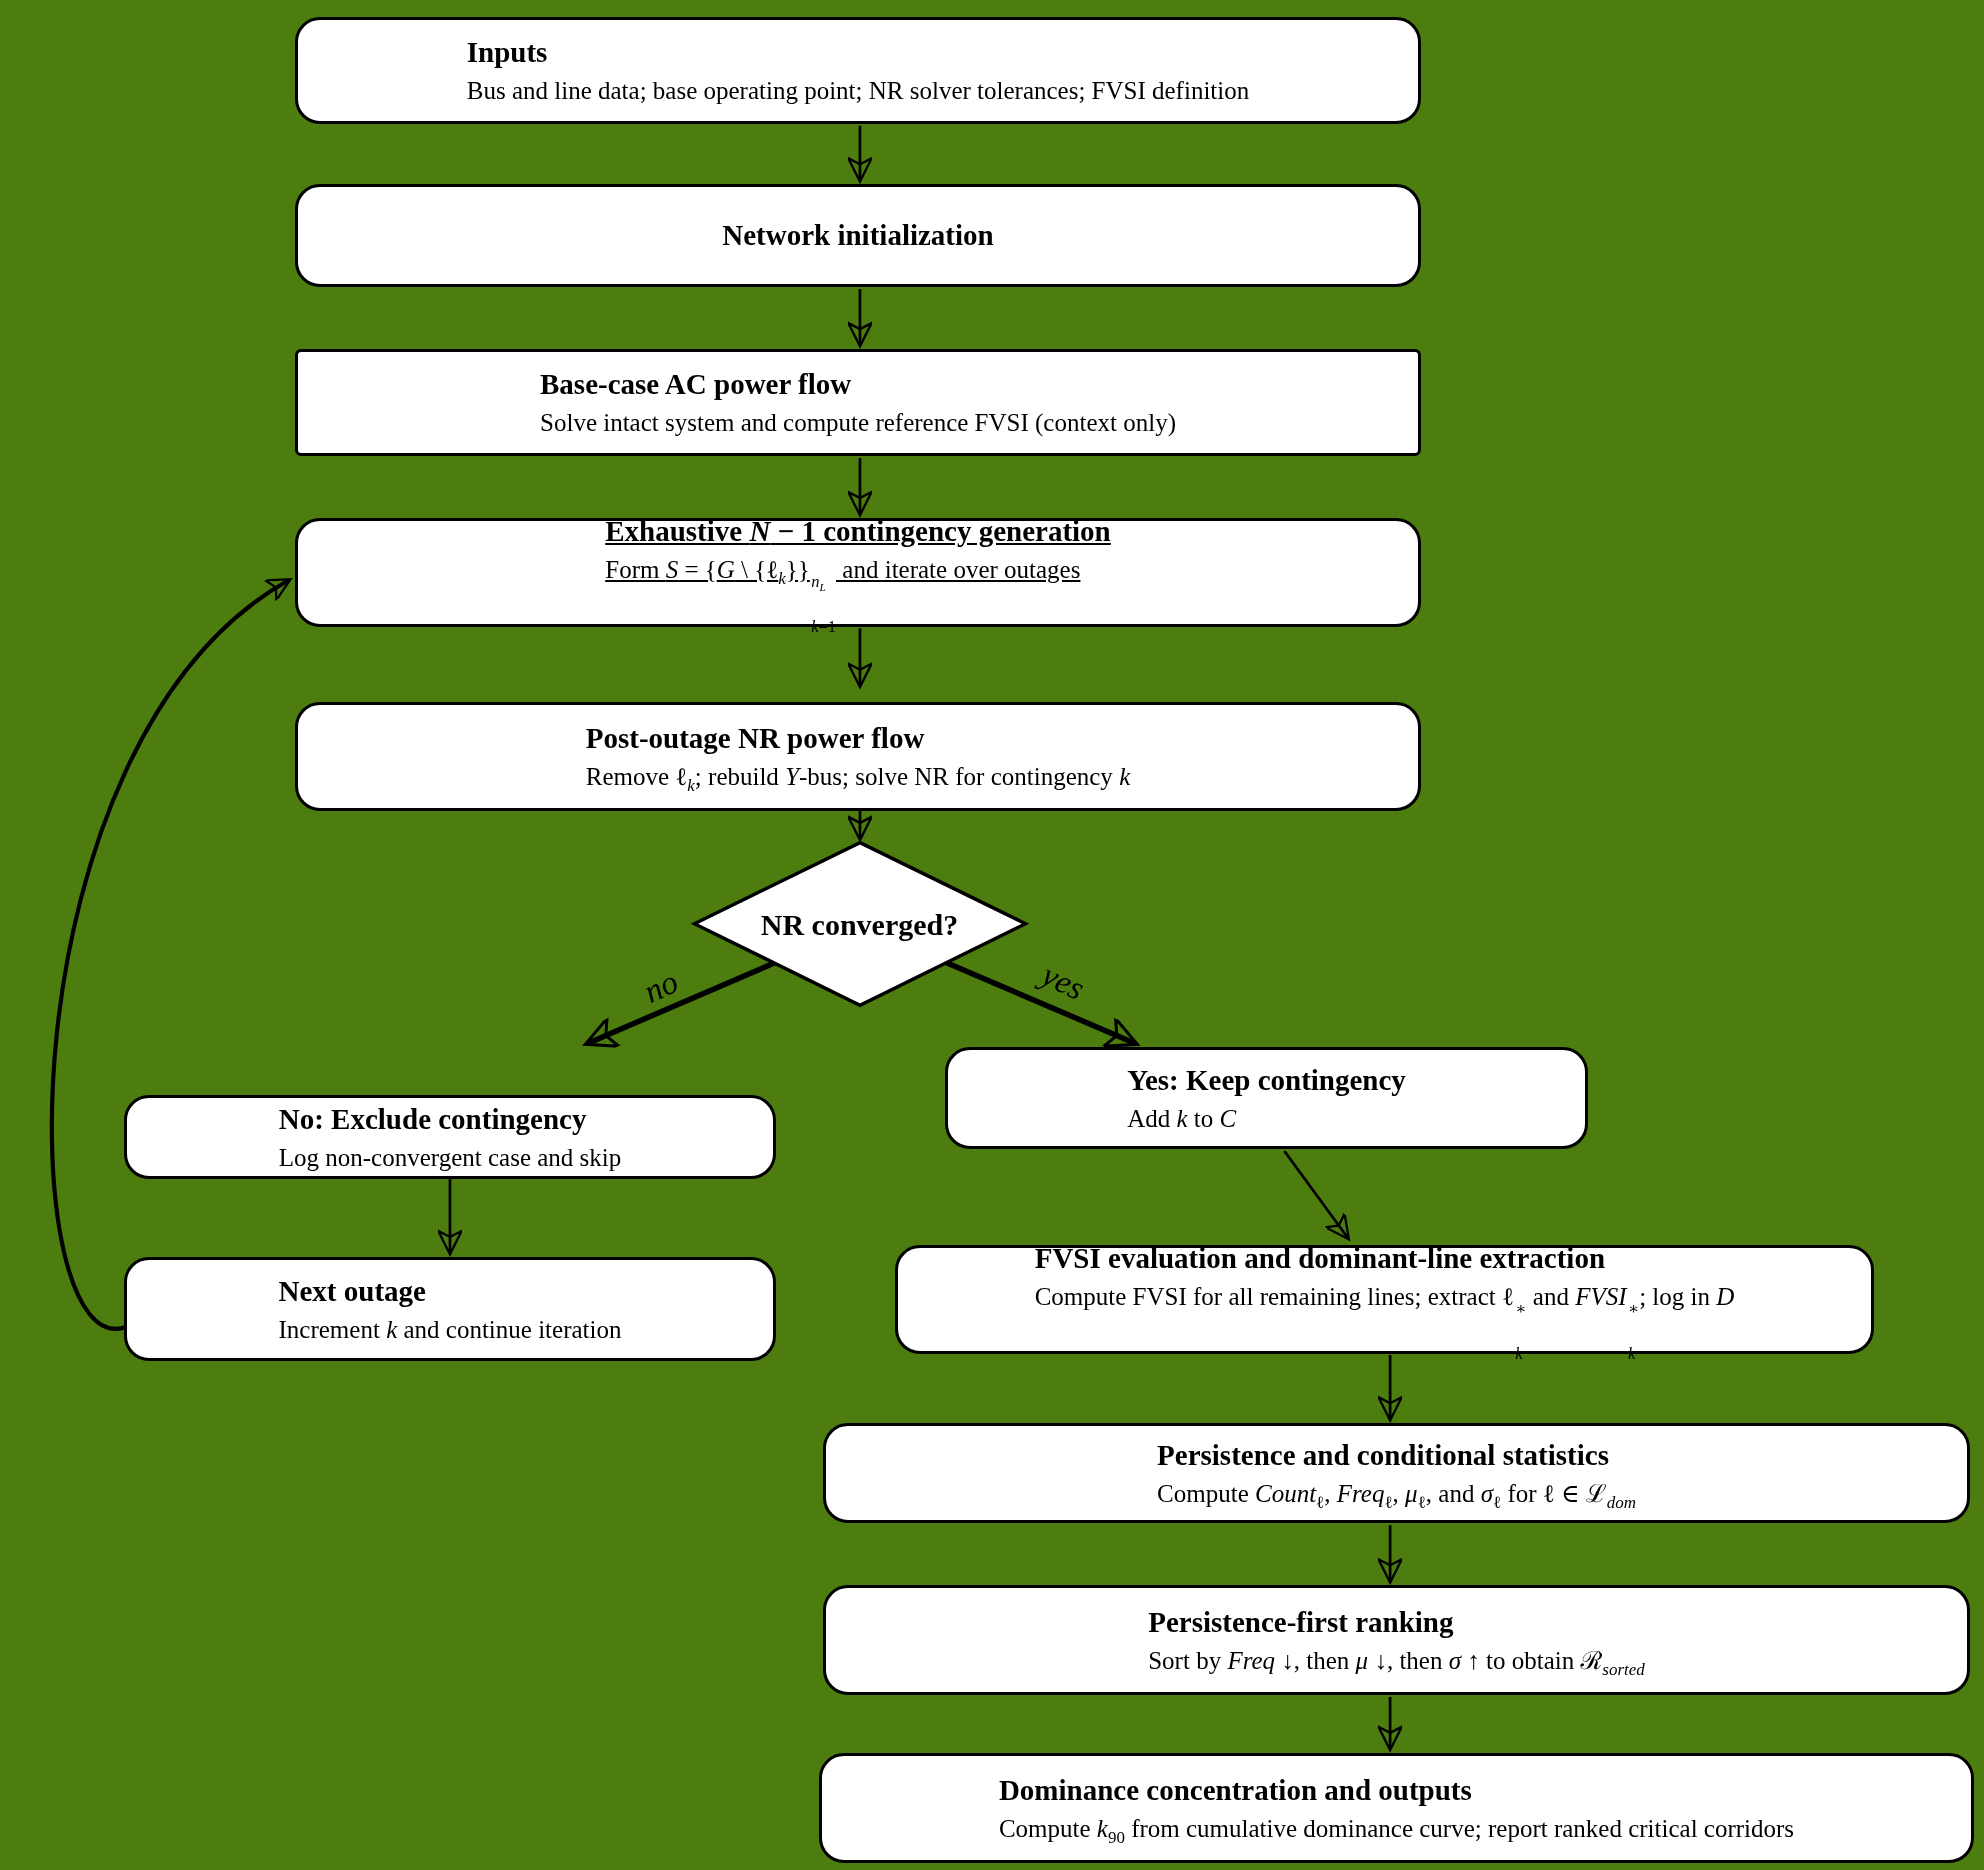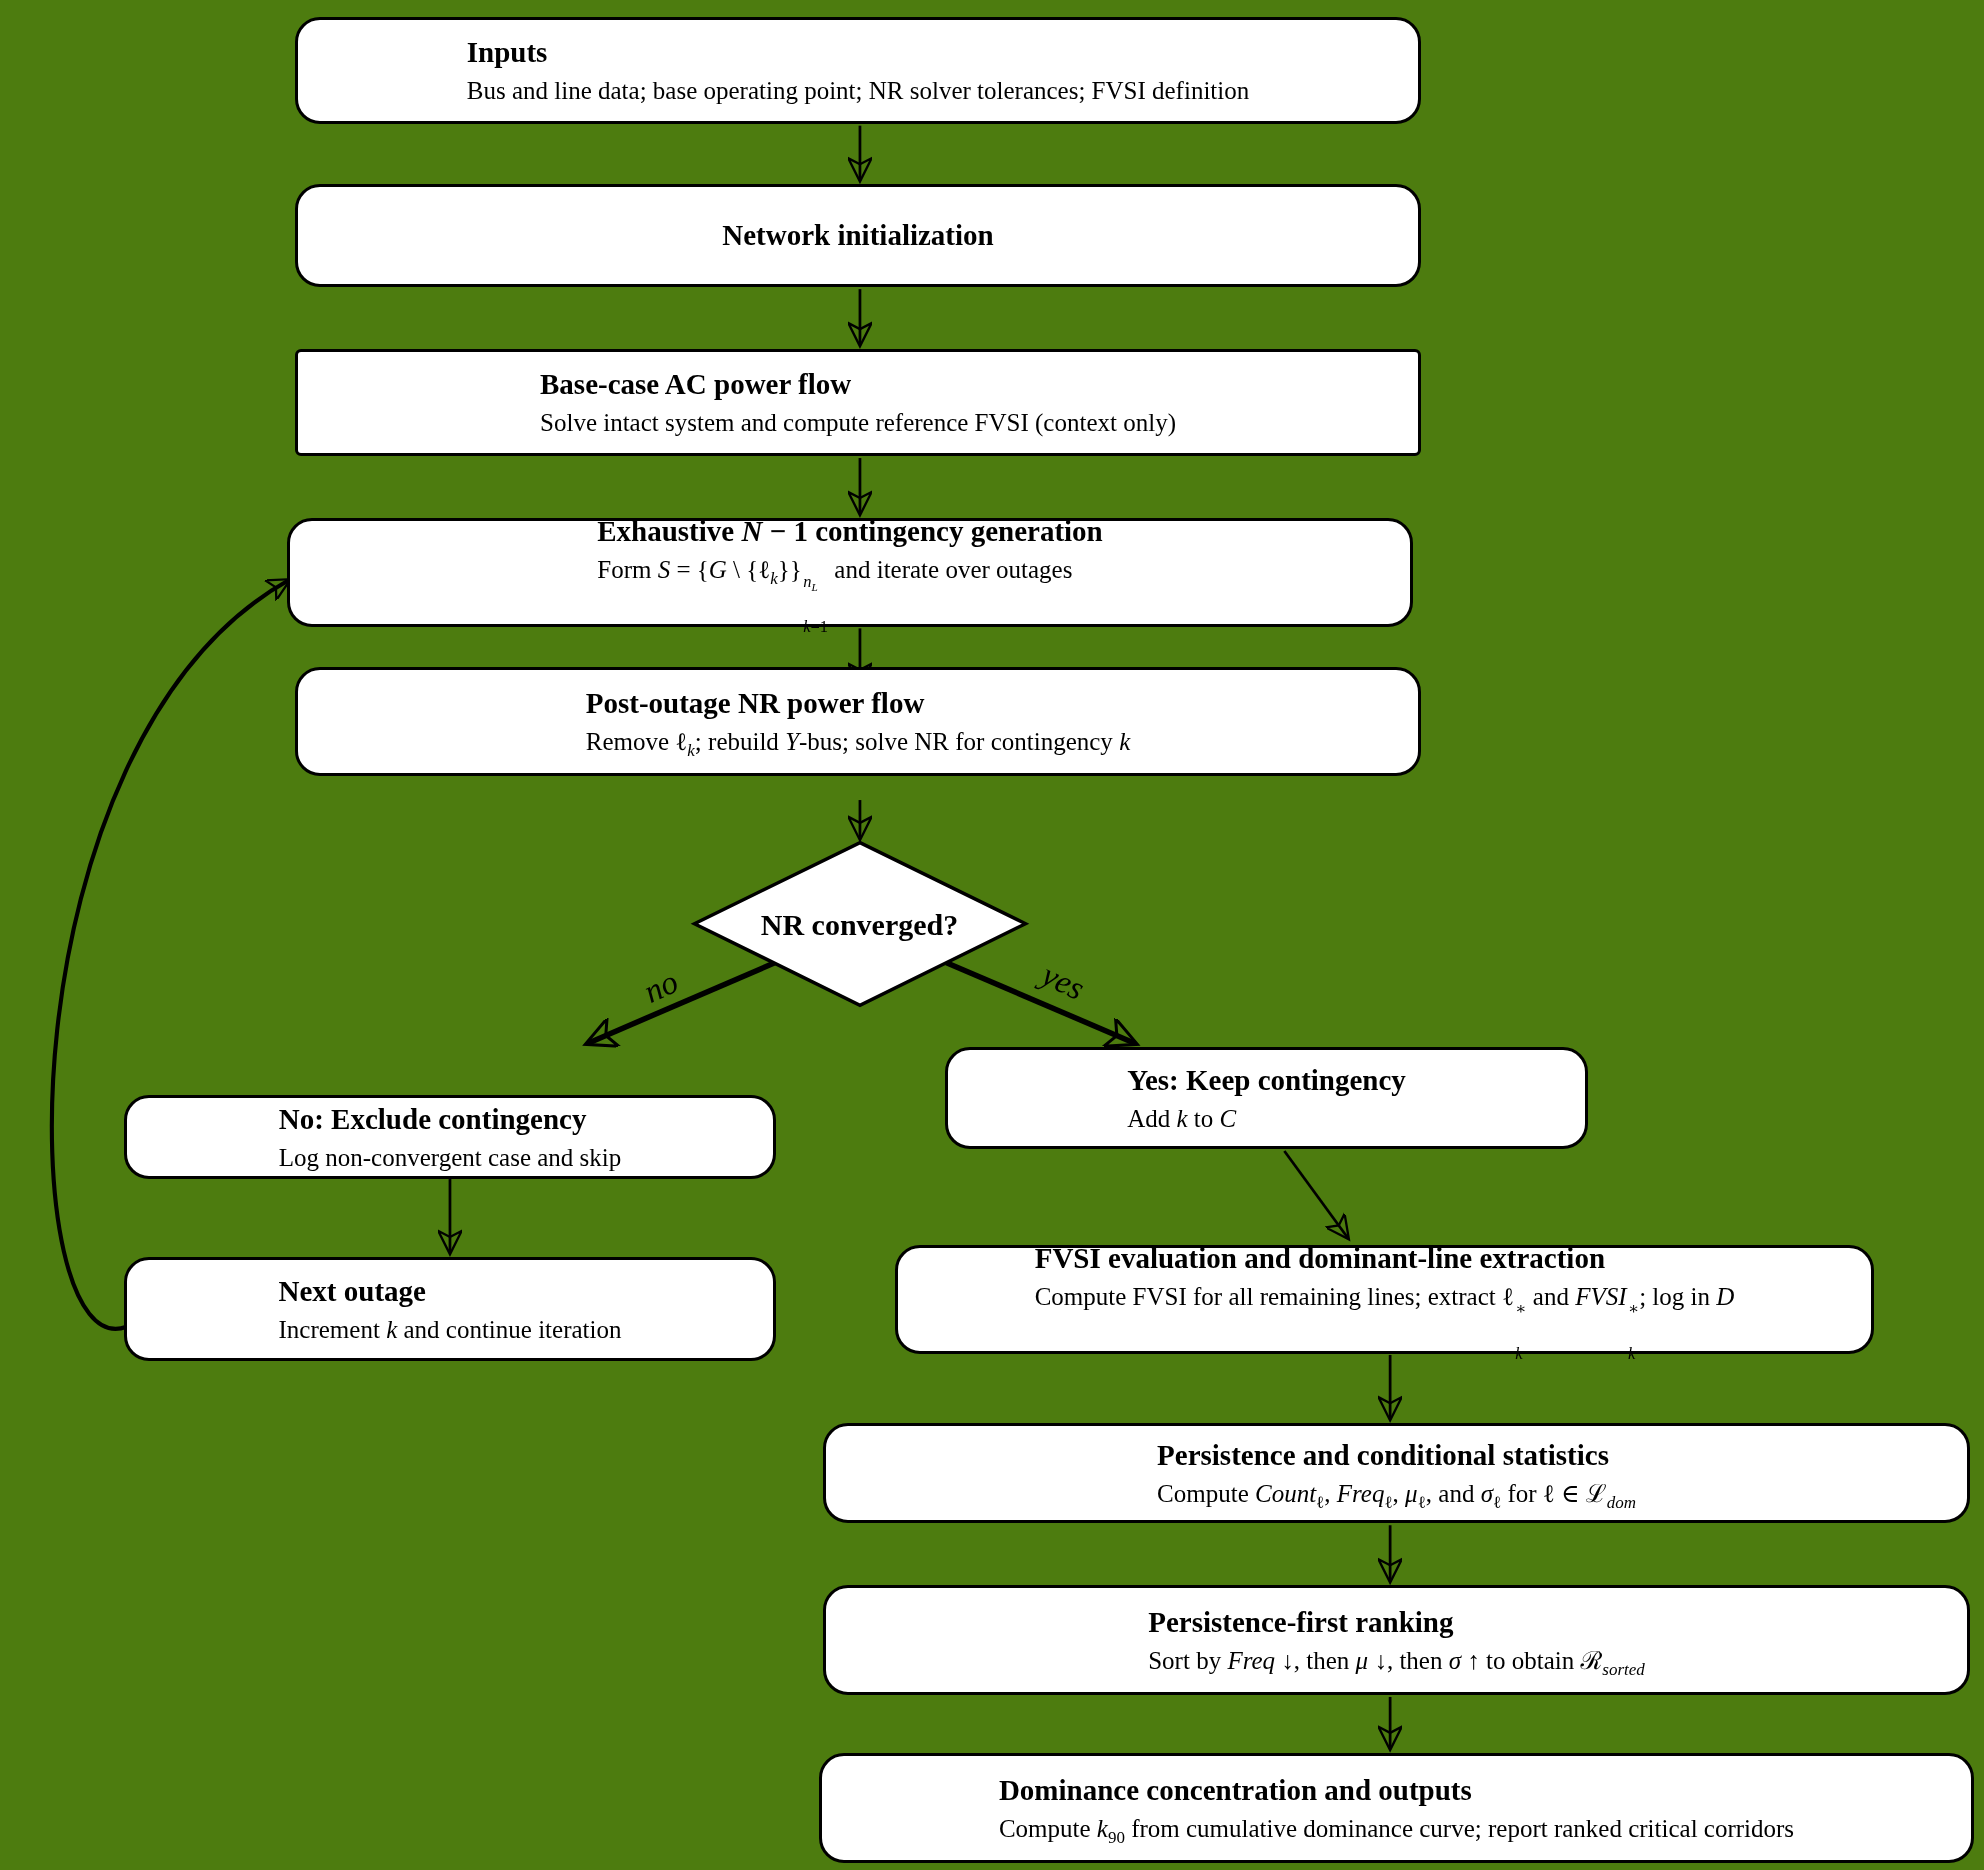--- a/index.html
+++ b/index.html
@@ -82,31 +82,31 @@
     </div>
   </div>
 
   <div class="node" style="left:295px;top:349px;width:1126px;height:107px;border-radius:6px;">
     <div class="inner">
       <div class="title">Base-case AC power flow</div>
       <div class="body">Solve intact system and compute reference FVSI (context only)</div>
     </div>
   </div>
 
-  <div class="node" style="left:287px;top:518px;width:1126px;height:109px;">
+  <div class="node" style="left:295px;top:518px;width:1126px;height:109px;text-decoration:underline;">
     <div class="inner">
       <div class="title">Exhaustive <i>N</i> − 1 contingency generation</div>
       <div class="body">Form <i>S</i> = {<i>G</i> \ {ℓ<sub><i>k</i></sub>}}<span class="ss">
             <span class="t"><i>n</i><sub><i>L</i></sub></span>
             <span class="b"><i>k</i>=1</span>
           </span> and iterate over outages</div>
     </div>
   </div>
 
-  <div class="node" style="left:295px;top:667px;width:1126px;height:109px;">
+  <div class="node" style="left:295px;top:702px;width:1126px;height:109px;">
     <div class="inner">
       <div class="title">Post-outage NR power flow</div>
       <div class="body">Remove ℓ<sub><i>k</i></sub>; rebuild <i>Y</i>-bus; solve NR for contingency <i>k</i></div>
     </div>
   </div>
 
   <div class="dlabel">NR converged?</div>
 
   <div class="elabel no">no</div>
   <div class="elabel yes">yes</div>

